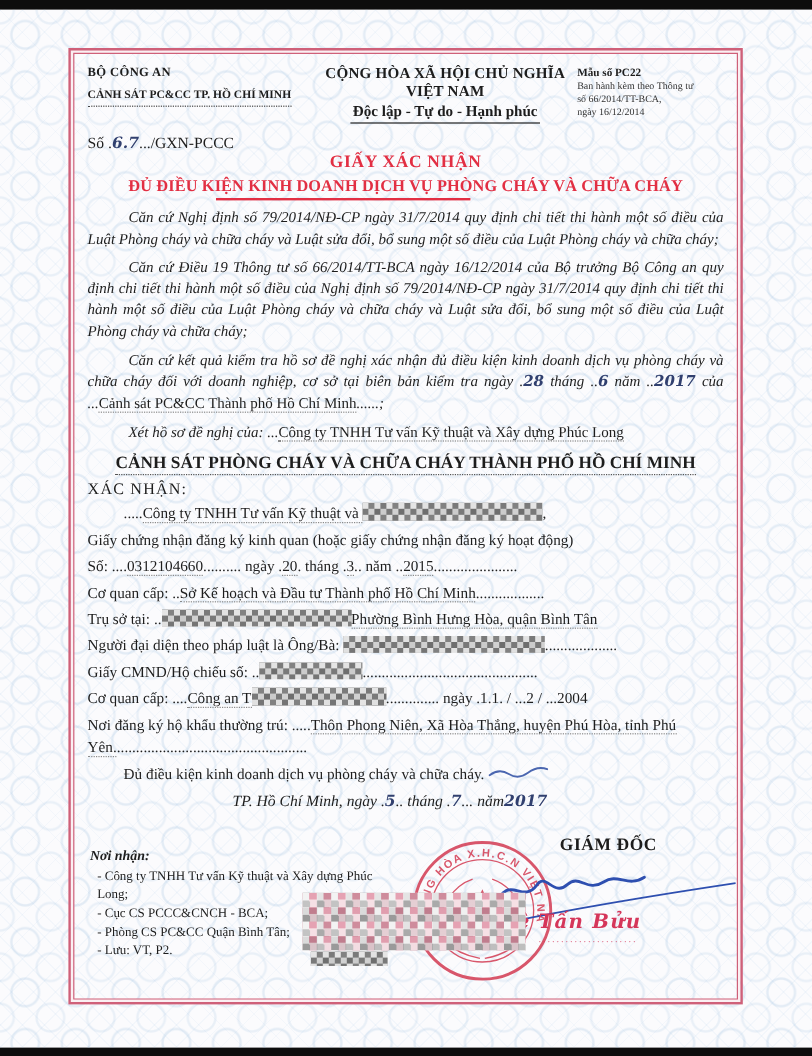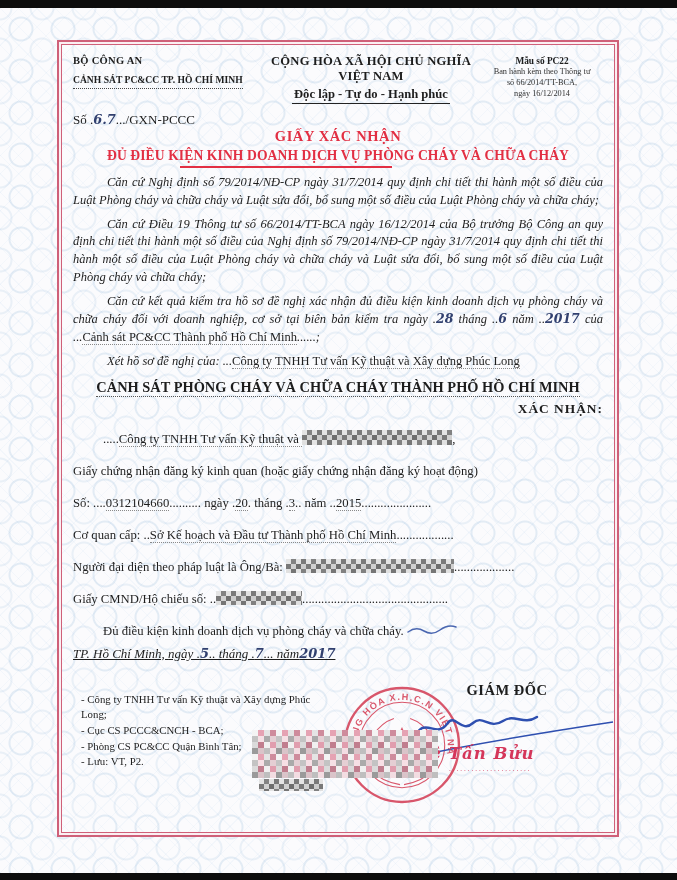--- a/index.html
+++ b/index.html
@@ -29,52 +29,52 @@
     box-sizing:border-box;padding:12px 14px 0 14px;overflow:hidden;
   }
   
   .doc-header{display:flex;align-items:flex-start;}
   .h-left{width:188px;text-align:left;font-weight:bold;line-height:1.3;}
   .h-left .parent{font-size:10.5px;letter-spacing:.3px;}
   .h-left .agency{font-size:9.6px;display:inline-block;border-bottom:1px dotted #444;padding-bottom:2px;}
   .h-center{flex:1;text-align:center;}
   .h-center .motto1{font-size:12.6px;font-weight:bold;letter-spacing:.2px;}
   .h-center .motto2{font-size:12.6px;font-weight:bold;display:inline-block;border-bottom:1.5px solid #222;padding:0 2px 1px 2px;margin-top:2px;}
-  .h-right{width:122px;text-align:center;line-height:1.3;margin-top:1px;}
+  .h-right{width:122px;text-align:left;line-height:1.3;margin-top:1px;}
   .h-right .fb-title{font-size:9.3px;font-weight:bold;}
   .h-right .fb-line{font-size:8.3px;color:#333;}
   .doc-number{font-size:13px;margin-top:8px;}
   .hand{font-style:italic;font-weight:bold;color:#31406f;font-family:"DejaVu Serif",serif;}
   
   .title-block{text-align:center;color:#e22f43;font-weight:bold;margin-top:0;}
   .title-block .t1{font-size:14.5px;letter-spacing:.6px;}
   .title-block .t2{font-size:13.6px;margin-top:3px;letter-spacing:.1px;}
   .t-underline{width:212px;height:2px;background:#e22f43;margin:2px auto 0;transform:translateX(-52px);}
   
   .recital{margin:6px 0 0 0;text-align:justify;font-style:italic;font-size:12.5px;line-height:1.42;text-indent:34px;}
   .fill{font-style:normal;border-bottom:1px dotted #8a8a8a;}
   
   .authority{text-align:center;font-weight:bold;font-size:14.4px;margin-top:8px;}
   .authority span{border-bottom:1px dotted #555;padding-bottom:1px;}
-  .confirm-heading{text-align:right;font-weight:bold;font-size:13.4px;margin-top:5px;letter-spacing:1px;}
-  .field{font-size:12.7px;line-height:1.5;margin-top:13px;}
+  .confirm-heading{text-align:left;font-weight:normal;font-size:13.4px;margin-top:5px;letter-spacing:1px;}
+  .field{font-size:12.7px;line-height:1.5;margin-top:3px;}
   .indented{text-indent:30px;}
   
   .px{
     display:inline-block;vertical-align:-2px;
     background:
       conic-gradient(rgba(110,110,110,.85) 25%, rgba(205,205,205,.9) 0 50%, rgba(90,90,90,.8) 0 75%, rgba(228,228,228,.95) 0) 0 0/10px 10px,
       conic-gradient(#bdbdbd 25%, #ededed 0 50%, #9e9e9e 0 75%, #f5f5f5 0) 0 0/20px 20px;
   }
   .px.pink{
     background:
       conic-gradient(rgba(212,90,120,.55) 25%, rgba(244,210,218,.65) 0 50%, rgba(140,140,140,.5) 0 75%, rgba(240,240,240,.7) 0) 0 0/12px 12px,
       conic-gradient(#c8c8c8 25%, #f0f0f0 0 50%, #a8a8a8 0 75%, #fafafa 0) 0 0/24px 24px;
   }
-  .date-line{text-align:left;padding-right:26px;font-style:italic;font-size:13px;margin-top:5px;text-decoration:underline;}
+  .date-line{text-align:center;padding-right:26px;font-style:italic;font-size:13px;margin-top:5px;}
   
   .footer{position:relative;height:124px;margin-top:4px;}
   .recipients{position:absolute;left:2px;top:26px;width:252px;font-size:10.8px;line-height:1.45;}
   .recipients .lbl{font-weight:bold;font-style:italic;font-size:11.6px;}
   .recipients .item{padding-left:6px;}
   .director{position:absolute;left:344px;top:16px;width:180px;text-align:center;font-weight:bold;font-size:14.5px;letter-spacing:.5px;}
   .seal{position:absolute;left:268px;top:18px;width:122px;height:122px;opacity:.92;}
   .sig{position:absolute;left:330px;top:34px;width:214px;height:66px;}
   .signer{position:absolute;left:345px;top:78px;font-size:16.5px;font-weight:bold;font-style:italic;color:#d5365a;letter-spacing:1px;font-family:"DejaVu Serif",serif;}
   .signer-dots{position:absolute;left:376px;top:99px;font-size:7px;color:#d5365a;letter-spacing:2px;}
@@ -126,31 +126,35 @@
     <div class="authority"><span>CẢNH SÁT PHÒNG CHÁY VÀ CHỮA CHÁY THÀNH PHỐ HỒ CHÍ MINH</span></div>
     <div class="confirm-heading">XÁC NHẬN:</div>
 
     <div class="field indented">
       <span>.....</span><span class="fill">Công ty TNHH Tư vấn Kỹ thuật và </span><span class="px" style="width:150px;height:15px;"></span><span>,</span>
     </div>
 
     <div class="field">Giấy chứng nhận đăng ký kinh quan (hoặc giấy chứng nhận đăng ký hoạt động)</div>
     <div class="field"><span>Số: ....</span><span class="fill">0312104660</span><span>.......... ngày .</span><span class="fill">20</span><span>. tháng .</span><span class="fill">3</span><span>.. năm ..</span><span class="fill">2015</span><span>......................</span></div>
     <div class="field"><span>Cơ quan cấp: ..</span><span class="fill">Sở Kế hoạch và Đầu tư Thành phố Hồ Chí Minh</span><span>..................</span></div>
+    <div class="field"><span>Trụ sở tại: ..</span><span class="px" style="width:158px;height:14px;"></span><span class="fill">Phường Bình Hưng Hòa, quận Bình Tân</span></div>
     <div class="field"><span>Người đại diện theo pháp luật là Ông/Bà: </span><span class="px" style="width:168px;height:14px;"></span><span>...................</span></div>
     <div class="field"><span>Giấy CMND/Hộ chiếu số: ..</span><span class="px" style="width:86px;height:14px;"></span><span>..............................................</span></div>
+    <div class="field"><span>Cơ quan cấp: ....</span><span class="fill">Công an T</span><span class="px" style="width:112px;height:15px;"></span><span>.............. ngày .1.1. / ...2 / ...2004</span></div>
+    <div class="field"><span>Nơi đăng ký hộ khẩu thường trú: .....</span><span class="fill">Thôn Phong Niên, Xã Hòa Thắng, huyện Phú Hòa, tỉnh Phú Yên.</span><span>..................................................</span></div>
 
     <div class="field indented"><span>Đủ điều kiện kinh doanh dịch vụ phòng cháy và chữa cháy.</span><svg class="pen-mark" width="52" height="12" viewBox="0 0 52 12">
           <path d="M2 8 Q 10 2, 18 7 T 34 6 T 50 3" stroke="#4a66b0" stroke-width="1.5" fill="none" stroke-linecap="round"></path>
         </svg></div>
 
     <div class="date-line"><span>TP. Hồ Chí Minh, </span><span>ngày .</span><span class="hand">5</span><span>.. tháng .</span><span class="hand">7</span><span>... năm</span><span class="hand">2017</span></div>
 
     <div class="footer">
       <div class="recipients">
+        <div class="lbl">Nơi nhận:</div>
         <div class="item">- Công ty TNHH Tư vấn Kỹ thuật và Xây dựng Phúc Long;</div>
         <div class="item">- Cục CS PCCC&amp;CNCH - BCA;</div>
         <div class="item">- Phòng CS PC&amp;CC Quận Bình Tân;</div>
         <div class="item">- Lưu: VT, P2.</div>
       </div>
 
       <div class="director">GIÁM ĐỐC</div>
 
       <svg class="seal" viewBox="0 0 120 120">
         <defs>

